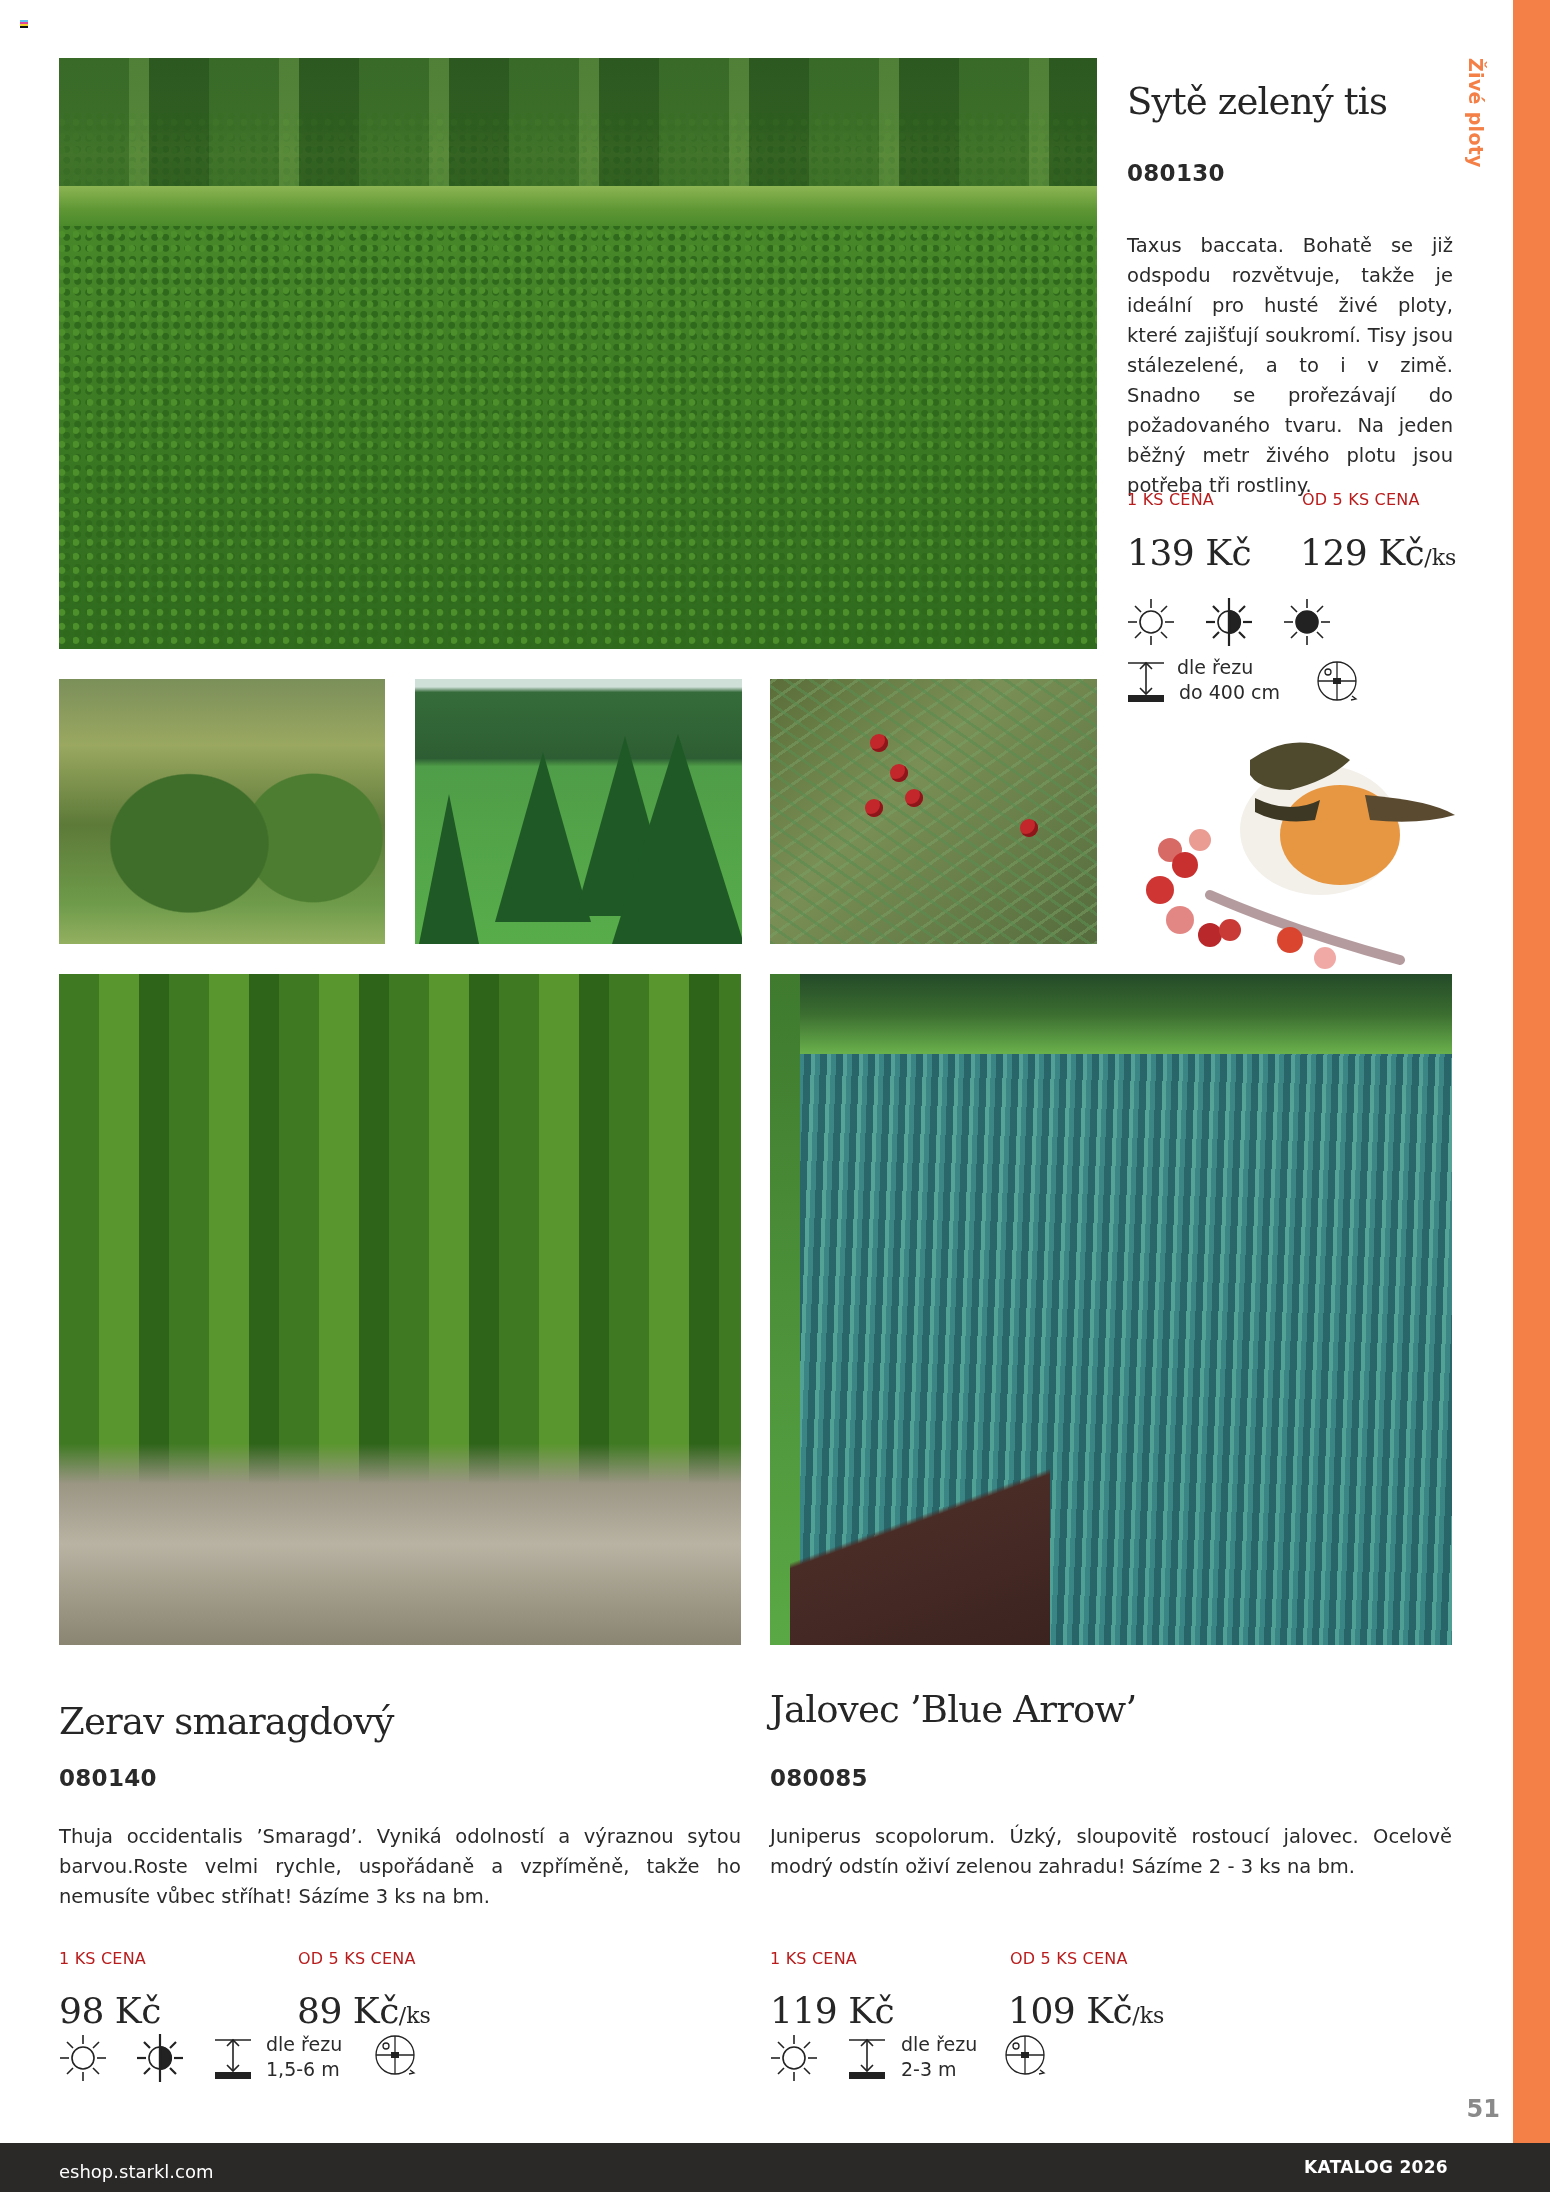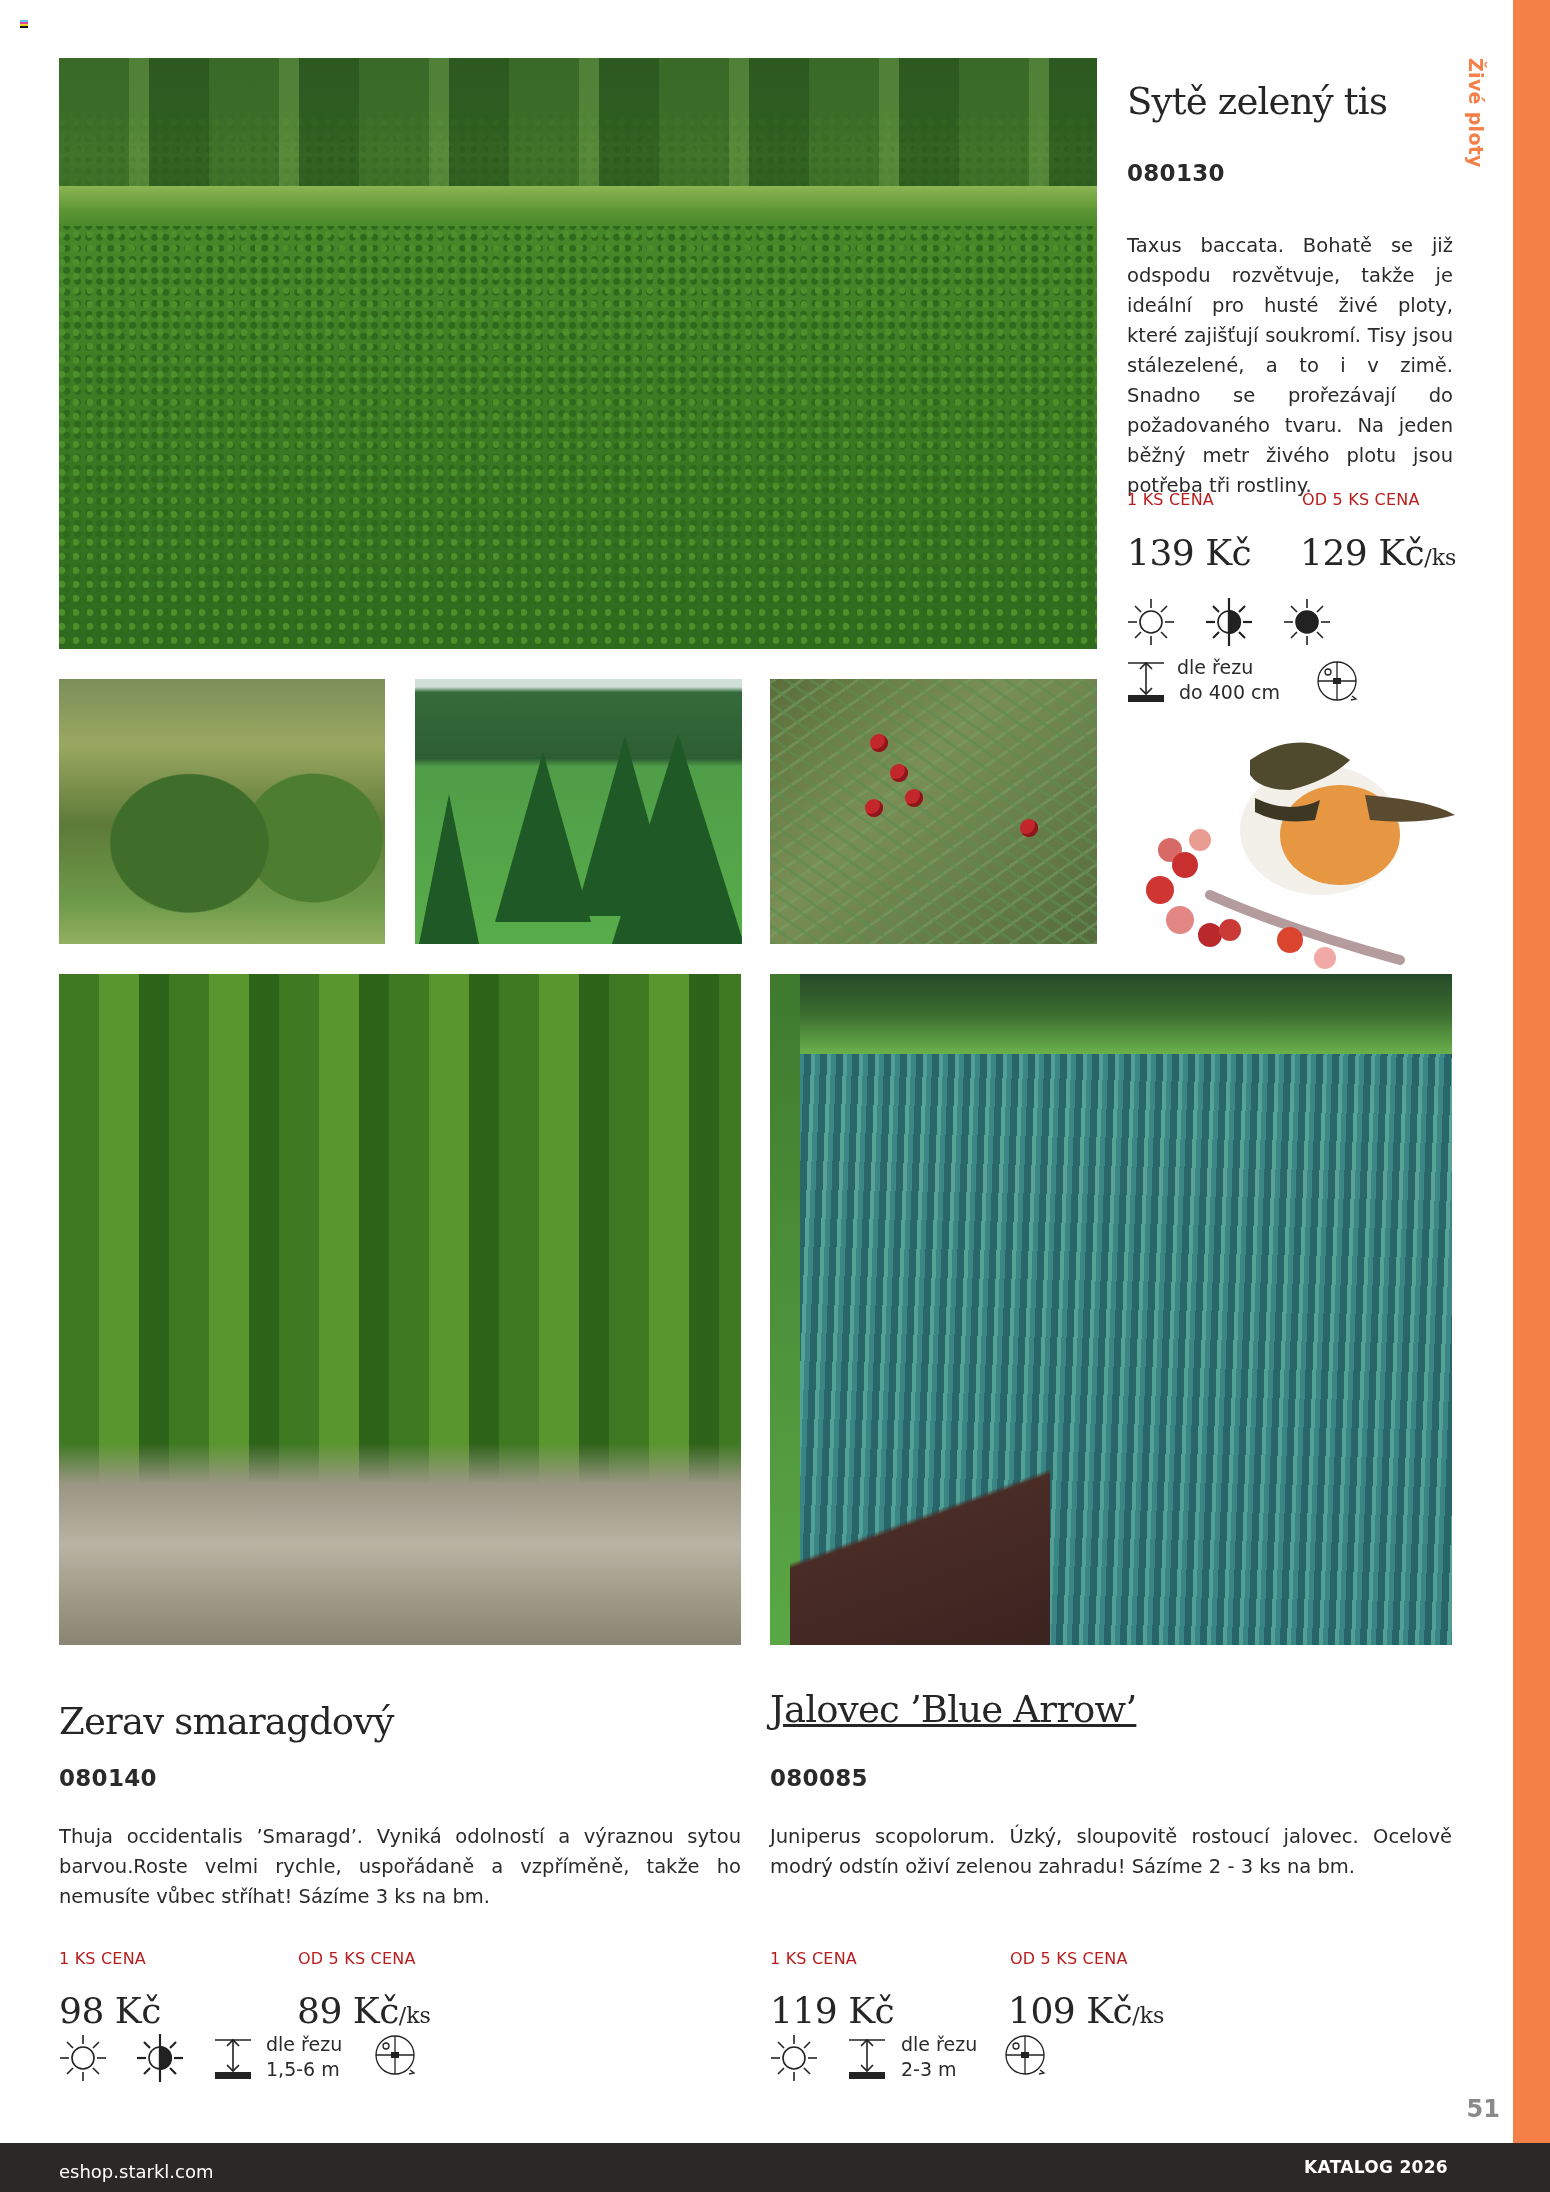--- a/index.html
+++ b/index.html
@@ -283,21 +283,21 @@
     <path d="M36 36 l4 3 l-5 1"></path>
   </svg>
 </div>
 
 <div class="abs photo ph-b2">
   <div class="lawn-top"></div>
   <div class="lawn-l"></div>
   <div class="mulch"></div>
 </div>
 
-<div class="abs serif title" style="left:770px; top:1688px;text-decoration:underline;">Jalovec ’Blue Arrow’</div>
+<div class="abs serif title" style="left:770px; top:1688px;">Jalovec ’Blue Arrow’</div>
 <div class="abs code" style="left:770px; top:1765px;">080085</div>
 <div class="abs desc" style="left:770px; top:1822px; width:682px;">Juniperus scopolorum. Úzký, sloupovitě rostoucí jalovec. Ocelově modrý odstín oživí zelenou zahradu! Sázíme 2 - 3 ks na bm.</div>
 
 <div class="abs plabel" style="left:770px; top:1949px;">1 KS CENA</div>
 <div class="abs plabel" style="left:1010px; top:1949px;">OD 5 KS CENA</div>
 <div class="abs price" style="left:770px; top:1990px;">119 Kč</div>
 <div class="abs price" style="left:1008px; top:1990px;">
   <span>109 Kč</span><small>/ks</small>
 </div>
 

